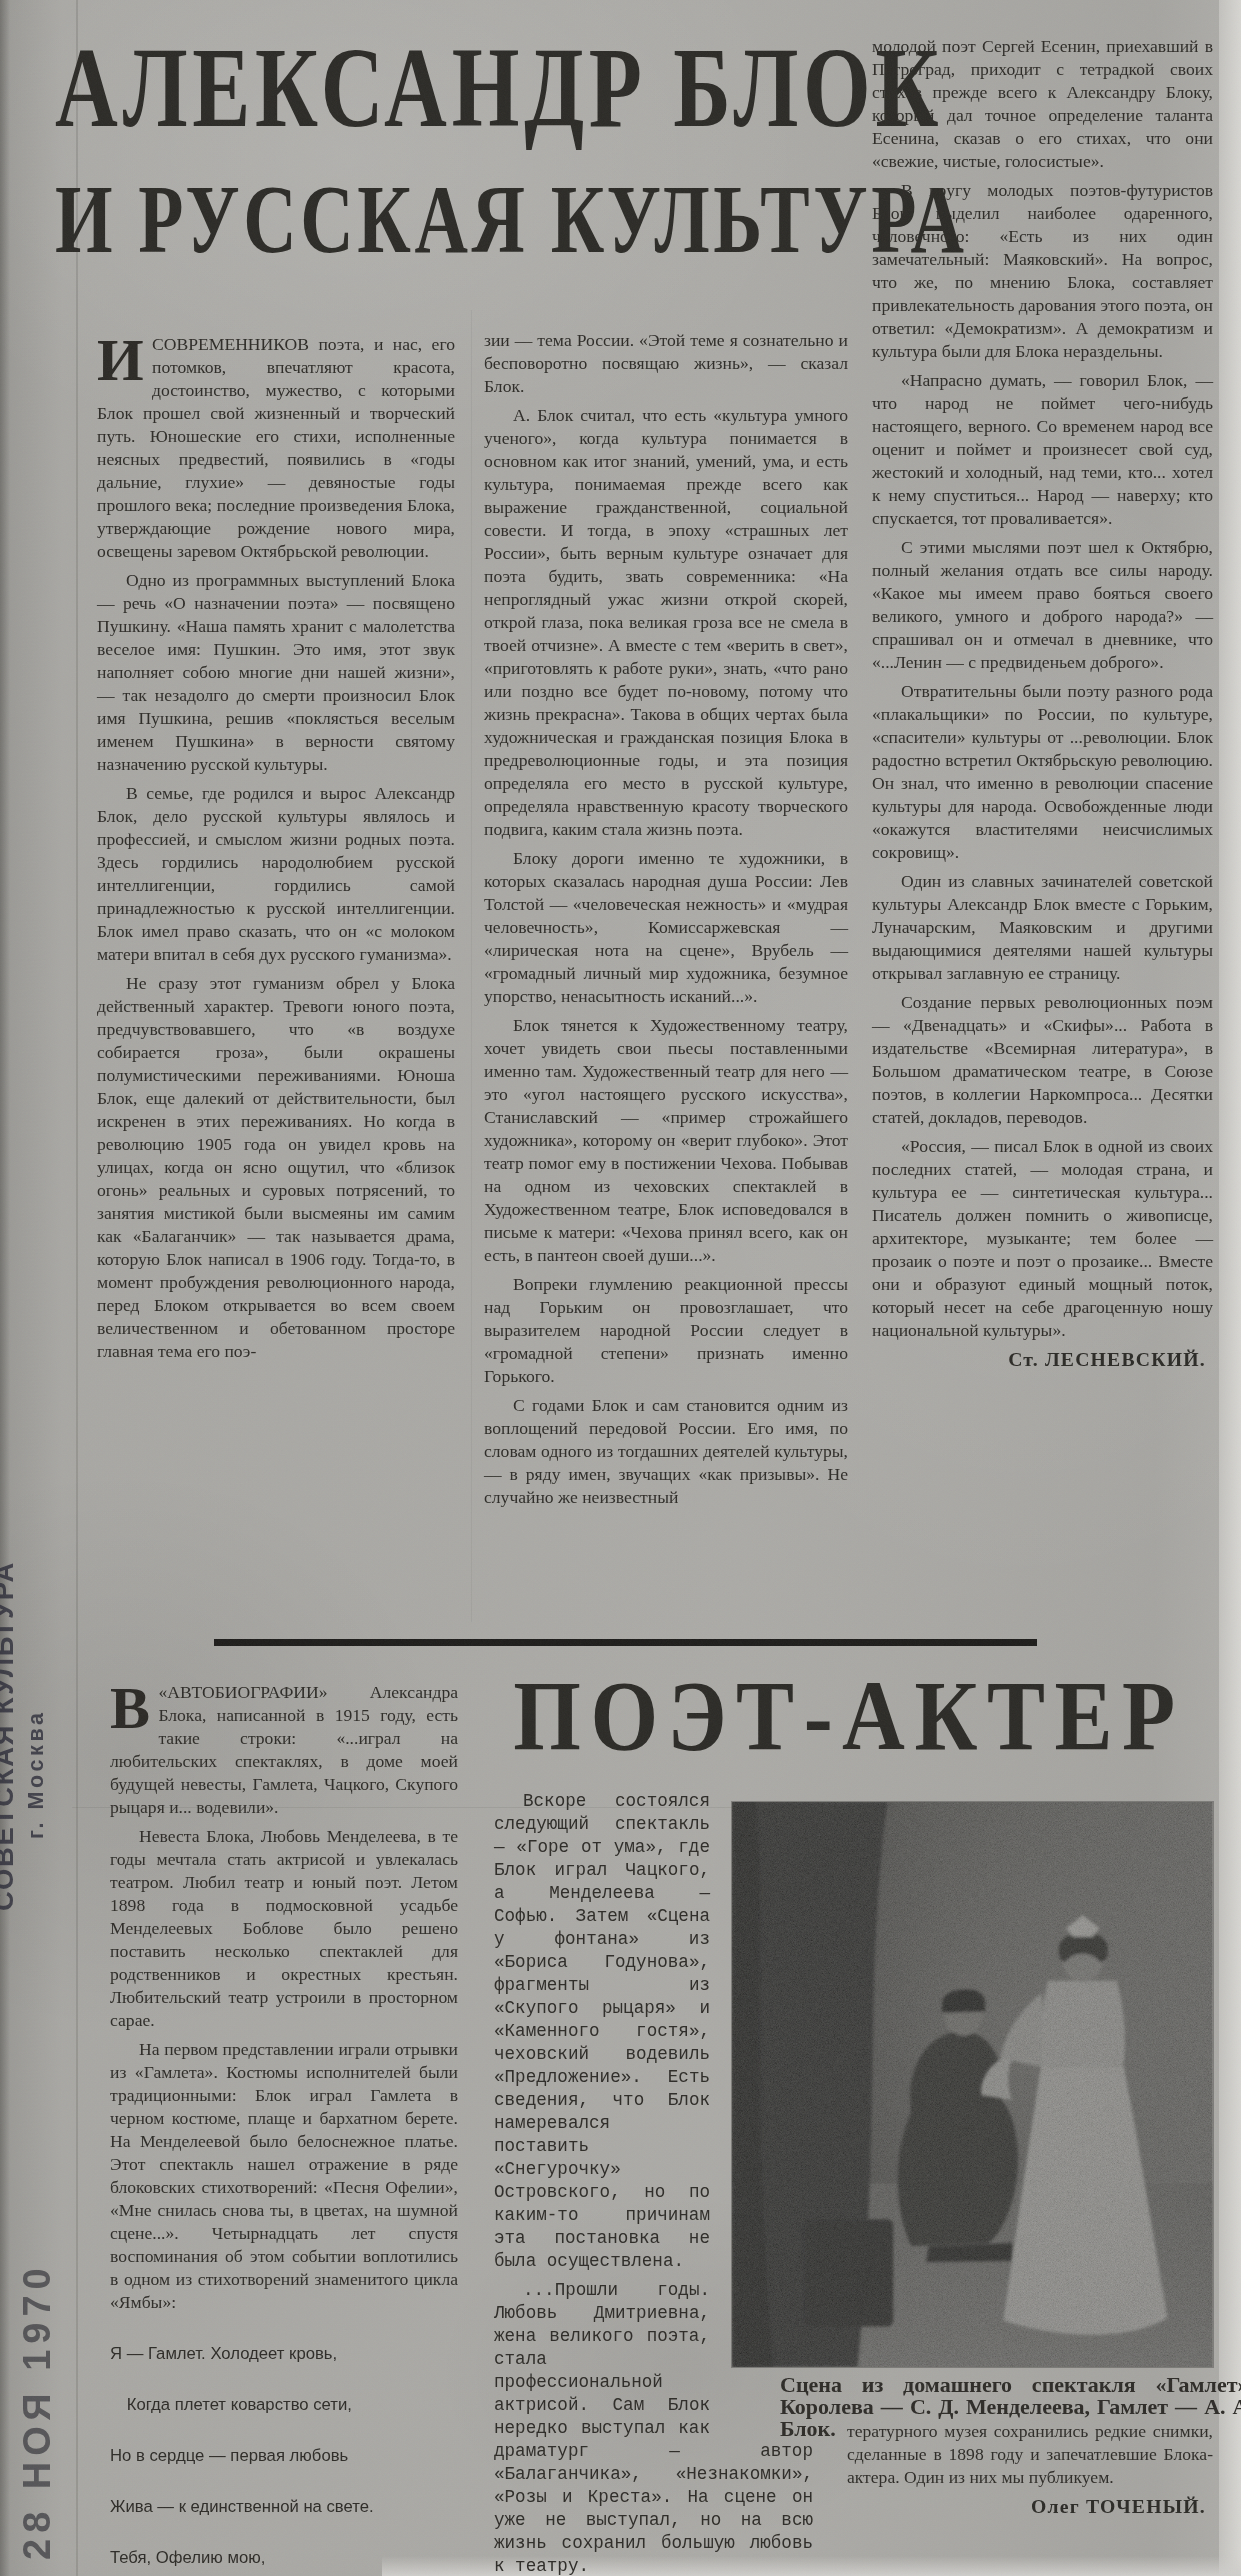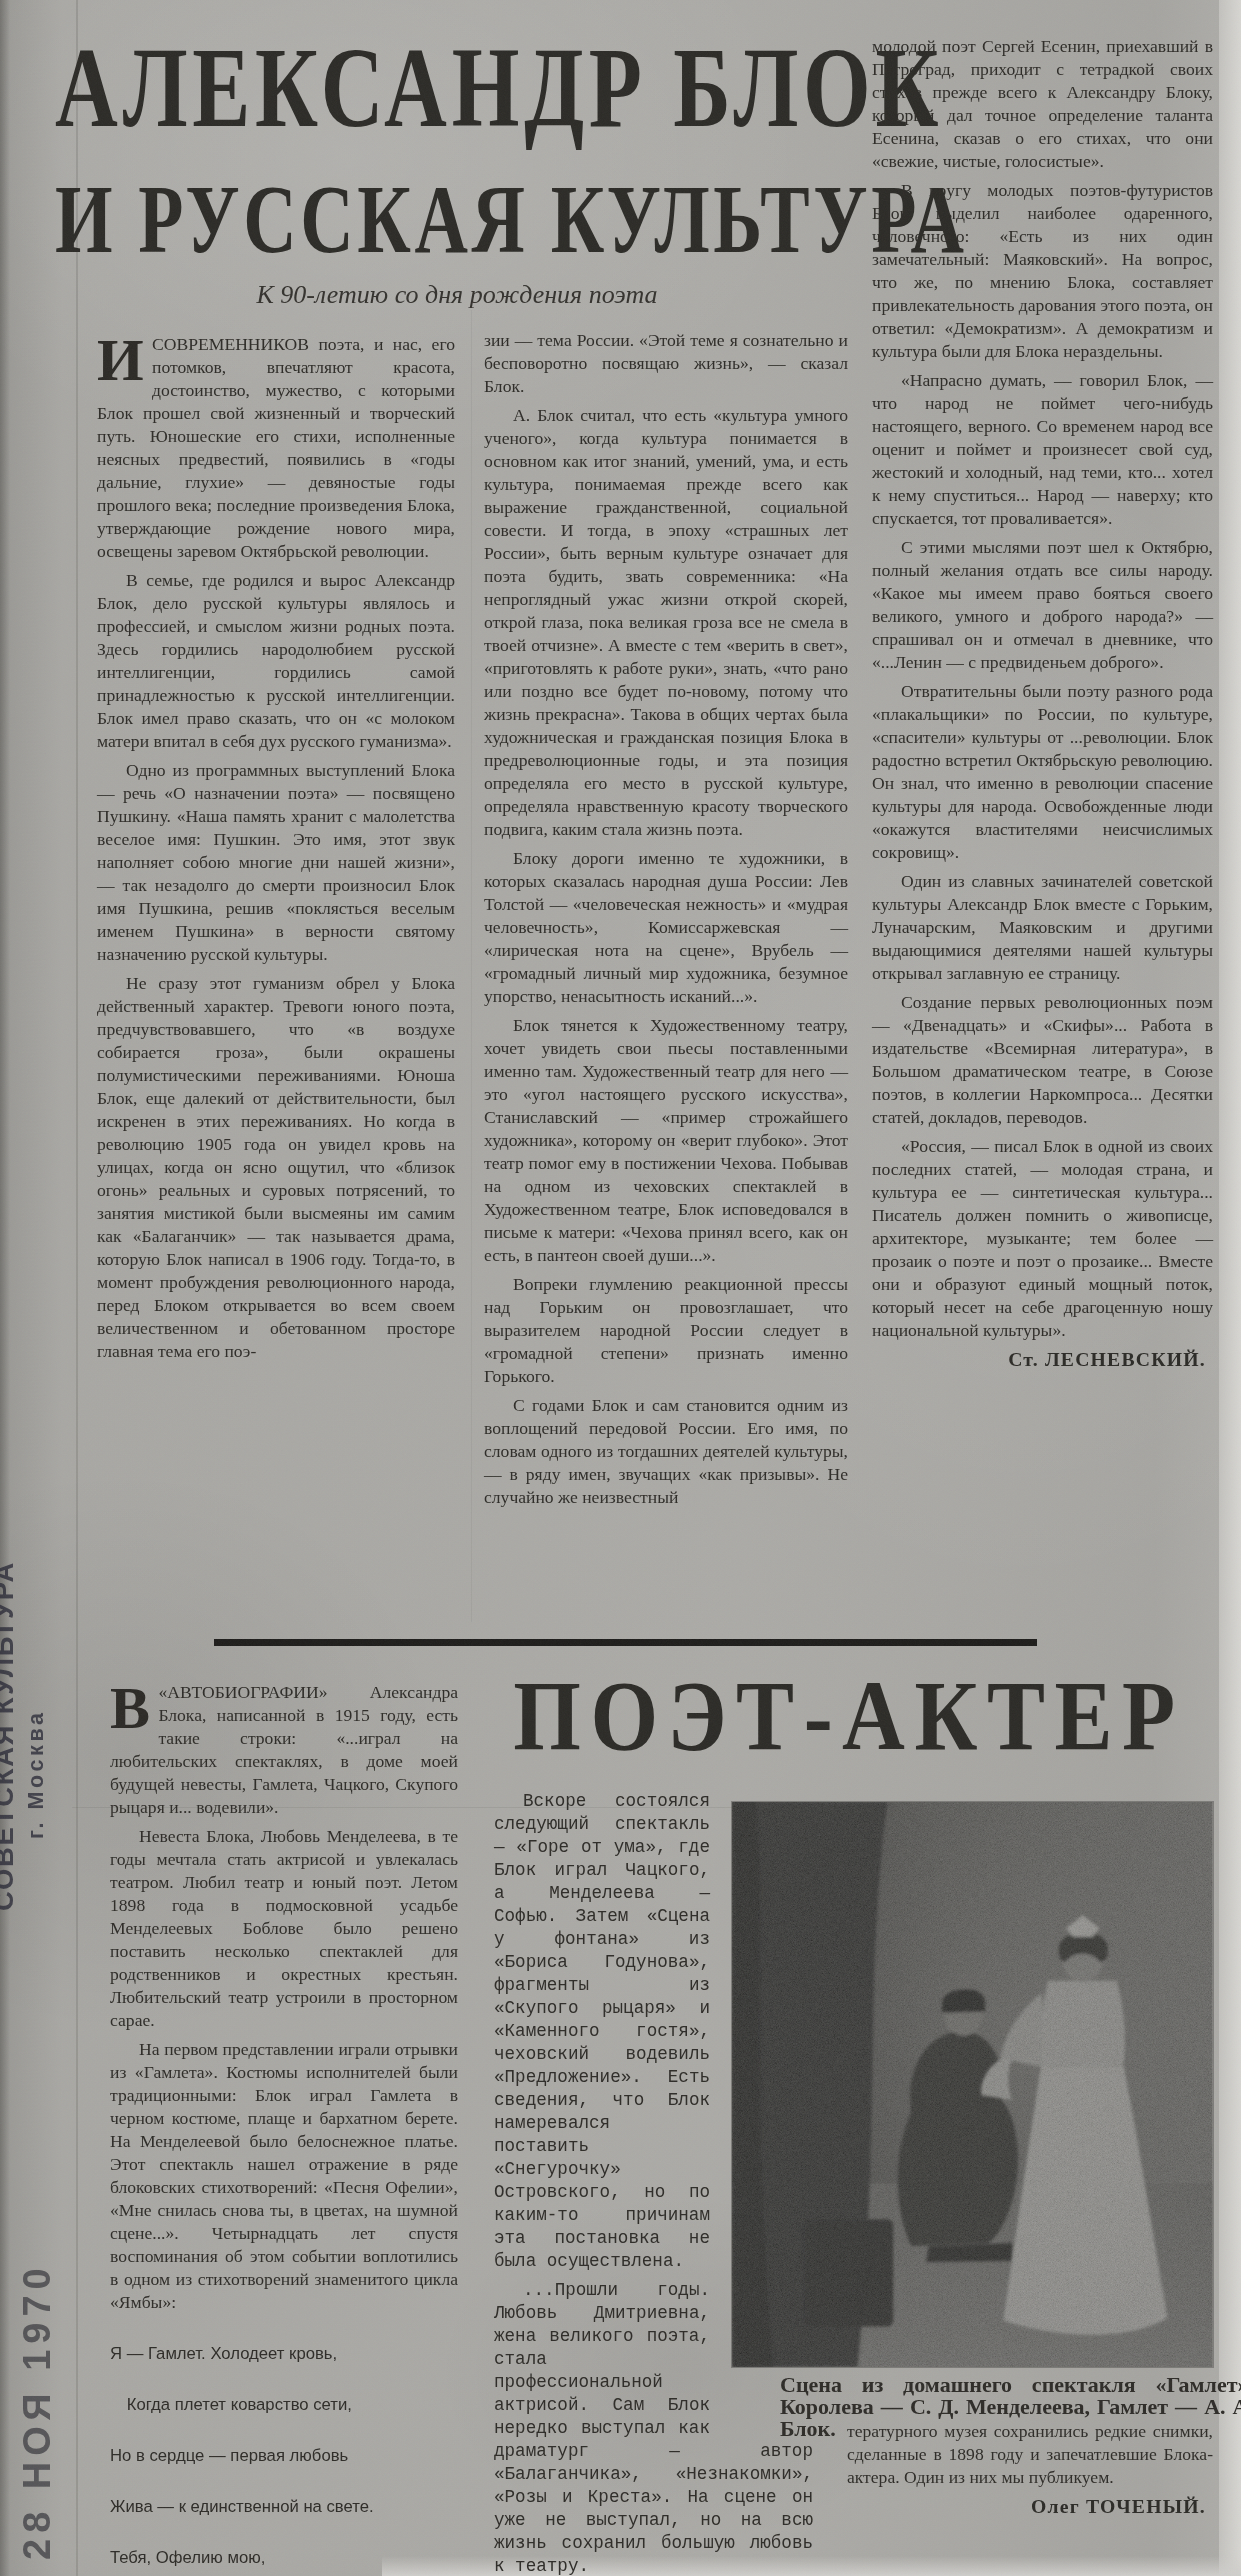--- a/index.html
+++ b/index.html
@@ -100,26 +100,25 @@
   <div class="stamp stamp-pub">
     <span>СОВЕТСКАЯ КУЛЬТУРА</span><br>
     <span class="city">г. Москва</span>
   </div>
   <div class="stamp stamp-date">28 НОЯ 1970</div>
 
   <div class="a1-title">
     <div class="title-line l1">АЛЕКСАНДР БЛОК</div>
     <div class="title-line l2">И РУССКАЯ КУЛЬТУРА</div>
   </div>
-  <div class="a1-subtitle">К 90-летию со дня рождения поэта</div>
 
   <div class="a1-col1 body-text">
     <p class="no-indent"><span class="dropcap">И</span><span>СОВРЕМЕННИКОВ поэта, и нас, его потомков, впечатляют красота, достоинство, мужество, с которыми Блок прошел свой жизненный и творческий путь. Юношеские его стихи, исполненные неясных предвестий, появились в «годы дальние, глухие» — девяностые годы прошлого века; последние произведения Блока, утверждающие рождение нового мира, освещены заревом Октябрьской революции.</span></p>
+    <p>Одно из программных выступлений Блока — речь «О назначении поэта» — посвящено Пушкину. «Наша память хранит с малолетства веселое имя: Пушкин. Это имя, этот звук наполняет собою многие дни нашей жизни», — так незадолго до смерти произносил Блок имя Пушкина, решив «поклясться веселым именем Пушкина» в верности святому назначению русской культуры.</p>
     <p>В семье, где родился и вырос Александр Блок, дело русской культуры являлось и профессией, и смыслом жизни родных поэта. Здесь гордились народолюбием русской интеллигенции, гордились самой принадлежностью к русской интеллигенции. Блок имел право сказать, что он «с молоком матери впитал в себя дух русского гуманизма».</p>
-    <p>Одно из программных выступлений Блока — речь «О назначении поэта» — посвящено Пушкину. «Наша память хранит с малолетства веселое имя: Пушкин. Это имя, этот звук наполняет собою многие дни нашей жизни», — так незадолго до смерти произносил Блок имя Пушкина, решив «поклясться веселым именем Пушкина» в верности святому назначению русской культуры.</p>
     <p>Не сразу этот гуманизм обрел у Блока действенный характер. Тревоги юного поэта, предчувствовавшего, что «в воздухе собирается гроза», были окрашены полумистическими переживаниями. Юноша Блок, еще далекий от действительности, был искренен в этих переживаниях. Но когда в революцию 1905 года он увидел кровь на улицах, когда он ясно ощутил, что «близок огонь» реальных и суровых потрясений, то занятия мистикой были высмеяны им самим как «Балаганчик» — так называется драма, которую Блок написал в 1906 году. Тогда-то, в момент пробуждения революционного народа, перед Блоком открывается во всем своем величественном и обетованном просторе главная тема его поэ-</p>
   </div>
 
   <div class="a1-col2 body-text">
     <p class="no-indent">зии — тема России. «Этой теме я сознательно и бесповоротно посвящаю жизнь», — сказал Блок.</p>
     <p>А. Блок считал, что есть «культура умного ученого», когда культура понимается в основном как итог знаний, умений, ума, и есть культура, понимаемая прежде всего как выражение гражданственной, социальной совести. И тогда, в эпоху «страшных лет России», быть верным культуре означает для поэта будить, звать современника: «На непроглядный ужас жизни открой скорей, открой глаза, пока великая гроза все не смела в твоей отчизне». А вместе с тем «верить в свет», «приготовлять к работе руки», знать, «что рано или поздно все будет по-новому, потому что жизнь прекрасна». Такова в общих чертах была художническая и гражданская позиция Блока в предреволюционные годы, и эта позиция определяла его место в русской культуре, определяла нравственную красоту творческого подвига, каким стала жизнь поэта.</p>
     <p>Блоку дороги именно те художники, в которых сказалась народная душа России: Лев Толстой — «человеческая нежность» и «мудрая человечность», Комиссаржевская — «лирическая нота на сцене», Врубель — «громадный личный мир художника, безумное упорство, ненасытность исканий...».</p>
     <p>Блок тянется к Художественному театру, хочет увидеть свои пьесы поставленными именно там. Художественный театр для него — это «угол настоящего русского искусства», Станиславский — «пример строжайшего художника», которому он «верит глубоко». Этот театр помог ему в постижении Чехова. Побывав на одном из чеховских спектаклей в Художественном театре, Блок исповедовался в письме к матери: «Чехова принял всего, как он есть, в пантеон своей души...».</p>
     <p>Вопреки глумлению реакционной прессы над Горьким он провозглашает, что выразителем народной России следует в «громадной степени» признать именно Горького.</p>
     <p>С годами Блок и сам становится одним из воплощений передовой России. Его имя, по словам одного из тогдашних деятелей культуры, — в ряду имен, звучащих «как призывы». Не случайно же неизвестный</p>

